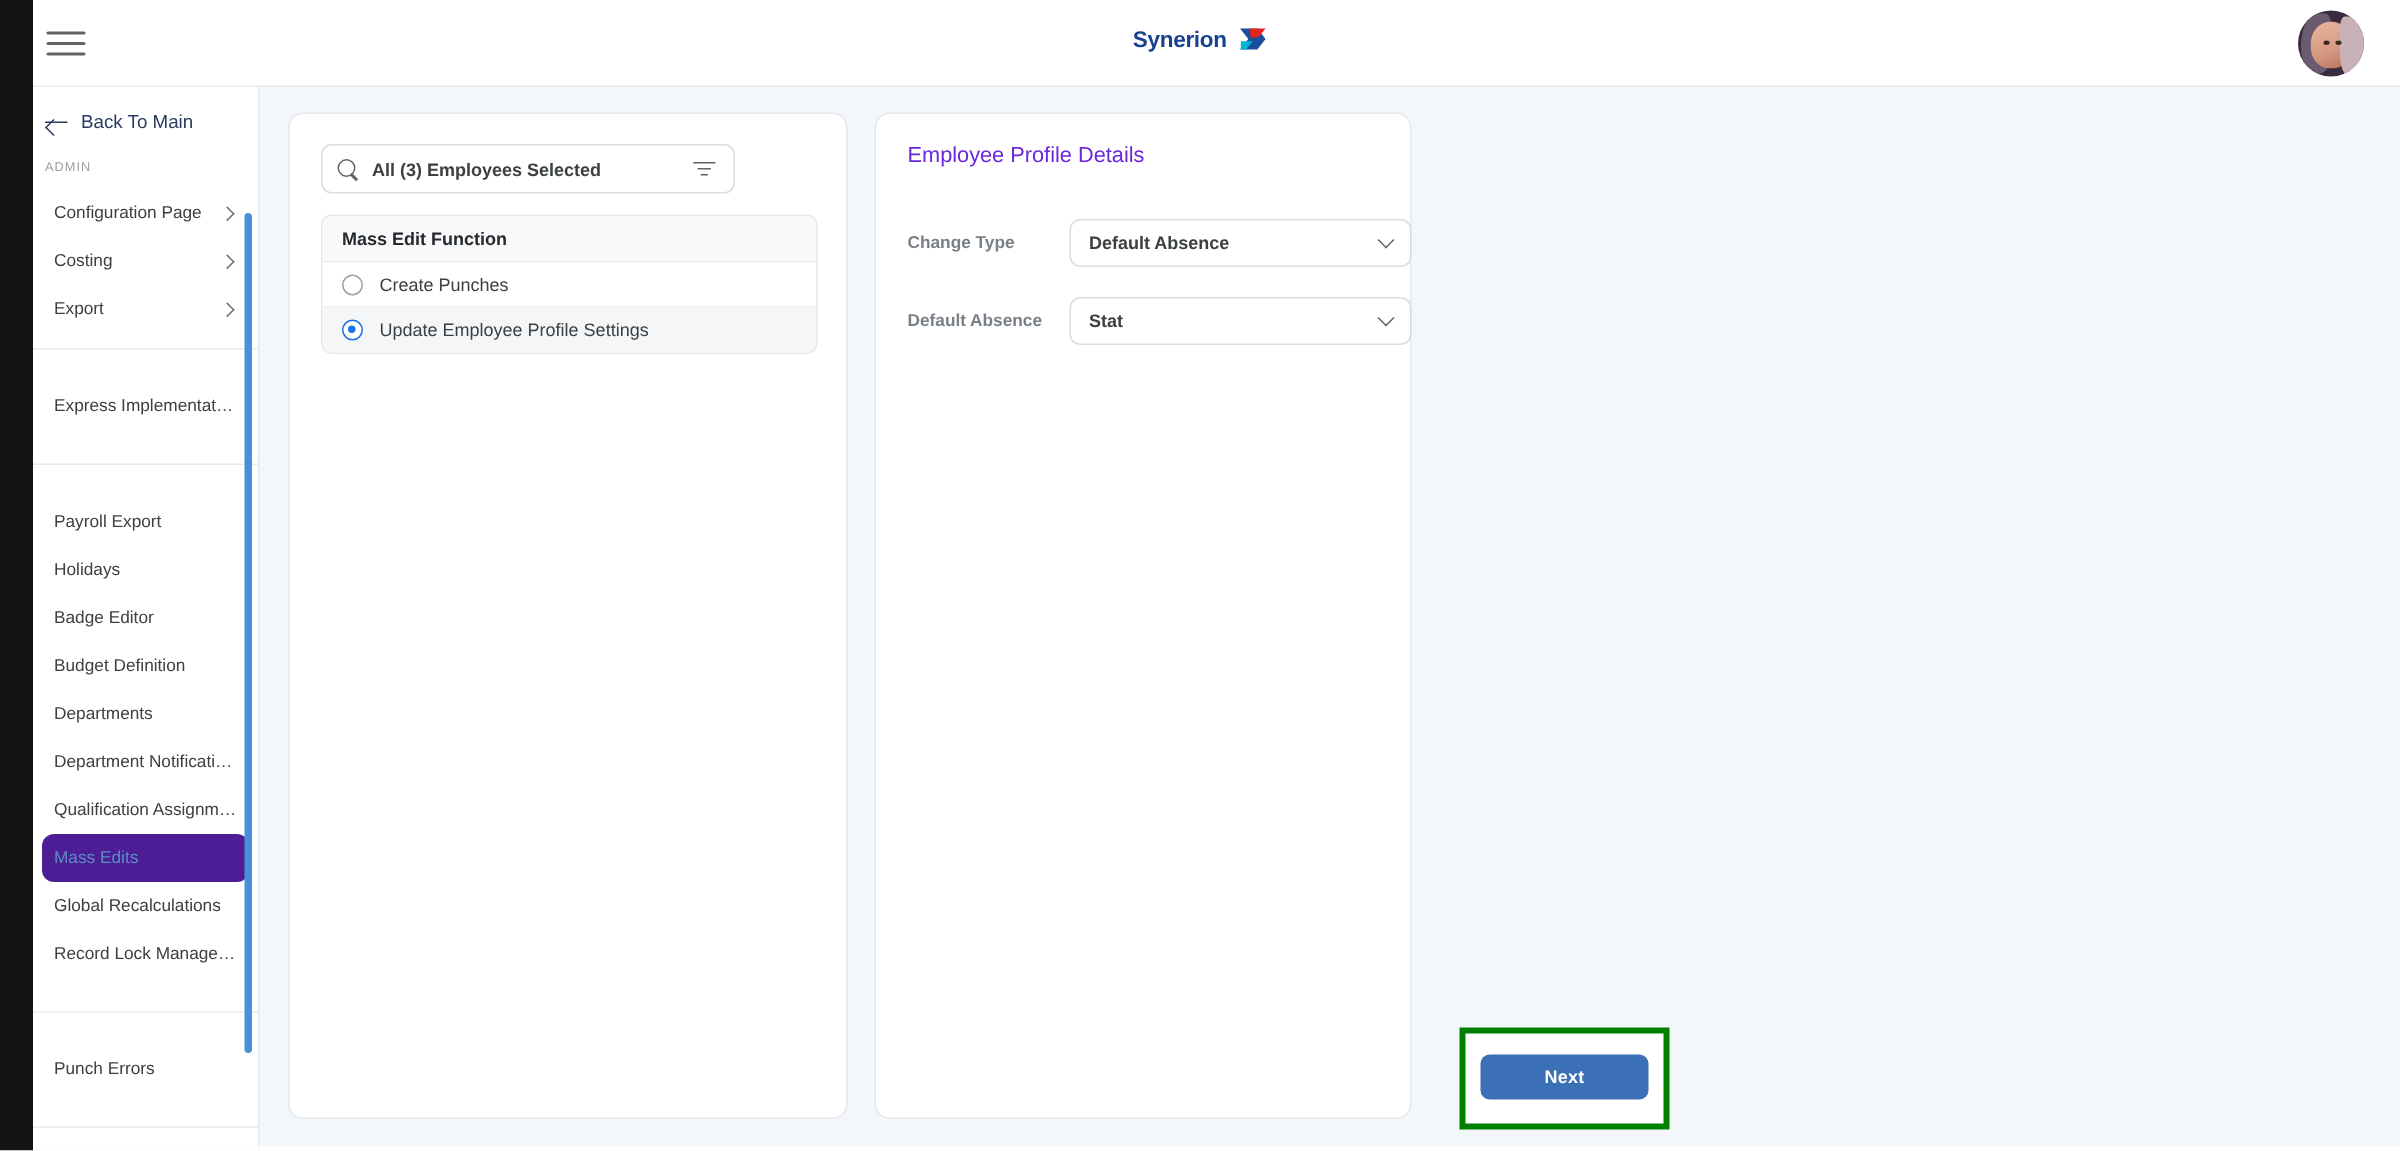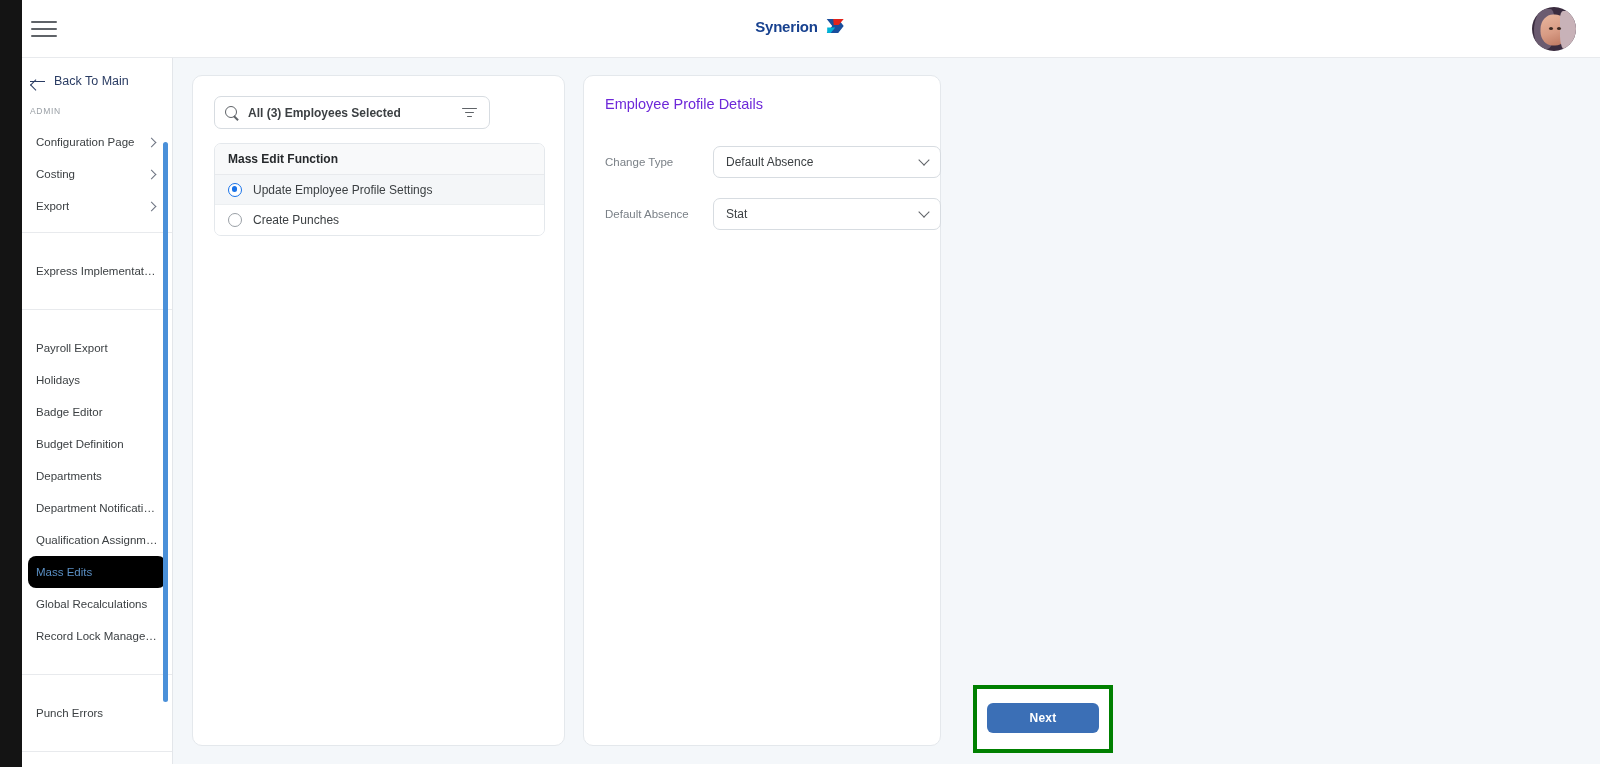--- a/index.html
+++ b/index.html
@@ -98,21 +98,21 @@
 
   .nav-item{
     display:flex; align-items:center; justify-content:space-between;
     height:32px; margin:0 6px; padding:0 8px;
     border-radius:8px; cursor:pointer;
   }
   .nav-item .lbl{
     font-size:11.5px; color:#3c4043; white-space:nowrap;
     overflow:hidden; text-overflow:ellipsis;
   }
-  .nav-item.active{ background:#000000; }
+  .nav-item.active{ background:#4c1d95; }
   .nav-item.active .lbl{ color:#5a8fc4; }
   .chev{
     width:7px; height:7px; flex:0 0 auto;
     border-right:1.4px solid #6b7280; border-top:1.4px solid #6b7280;
     transform:rotate(45deg); margin-right:3px;
   }
   .nav-spacer{ height:12px; }
   .sb-thumb{
     position:absolute; right:4px; top:84px; width:5px; height:560px;
     background:#4a90d9; border-radius:3px; cursor:pointer;
@@ -185,21 +185,21 @@
     width:5.4px; height:5.4px; border-radius:50%; background:#1a73e8;
   }
   .opt-label{ font-size:12px; color:#3c4043; margin-left:11px; }
 
   
   .panel-title{
     position:absolute; left:21px; top:20px;
     font-size:14.5px; color:#6d28d9;
   }
   .field-row{
-    position:absolute; left:21px; display:flex; align-items:center;
+    position:absolute; left:21px; display:flex; align-items:center;font-weight:bold;
   }
   .field-label{
     width:108px; font-size:11.5px; color:#7a8087; flex:0 0 auto;
   }
   .select{
     width:228px; height:32px; border:1px solid #d7dce1; border-radius:7px;
     background:#fff; display:flex; align-items:center; justify-content:space-between;
     padding:0 12px; cursor:pointer;
   }
   .select .sv{ font-size:12px; color:#3c4043; }
@@ -363,28 +363,28 @@
           <i></i>
           <i></i>
         </div>
       </div>
 
       <div class="listcard">
         <div class="listcard-head">
           <span>Mass Edit Function</span>
         </div>
 
+        <div class="opt-row">
+          <span class="radio"></span>
+          <span class="opt-label">Create Punches</span>
+        </div>
+
         <div class="opt-row selected">
           <span class="radio on"></span>
           <span class="opt-label">Update Employee Profile Settings</span>
-        </div>
-
-        <div class="opt-row">
-          <span class="radio"></span>
-          <span class="opt-label">Create Punches</span>
         </div>
       </div>
     </div>
 
     <div class="panel panel-right">
 
       <div class="panel-title">Employee Profile Details</div>
 
       <div class="field-row" style="top:70px;">
         <div class="field-label">Change Type</div>

